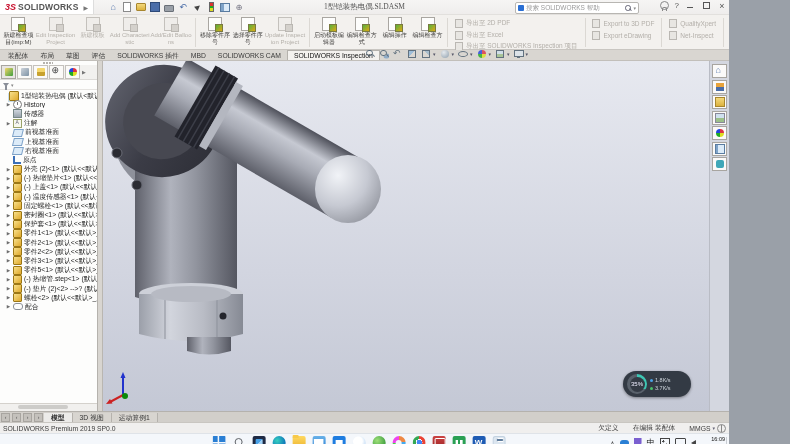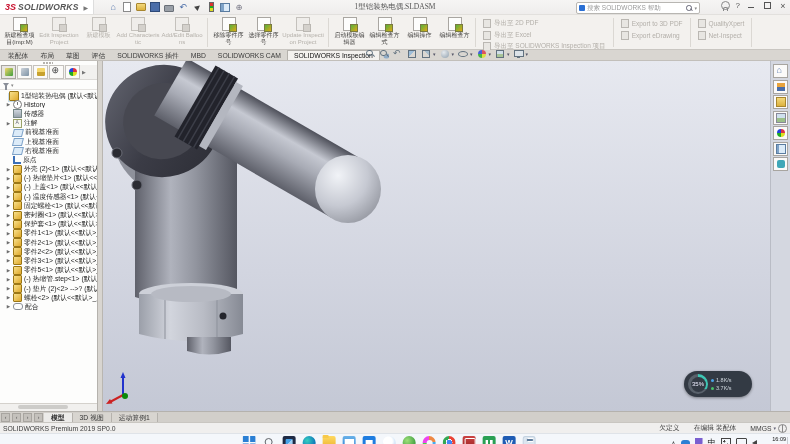--- a/index.html
+++ b/index.html
@@ -1,22 +1,22 @@
 <!DOCTYPE html>
 <html><head>
 <meta charset="utf-8">
 <style>
   html,body{margin:0;padding:0;background:#9aa0a8;}
-  #app{position:relative;width:790px;height:444px;overflow:hidden;background:#f3f1ee;
+  #app{position:relative;width:729px;height:444px;overflow:hidden;background:#f3f1ee;
        font-family:"Liberation Sans",sans-serif;font-size:9px;color:#333;-webkit-font-smoothing:antialiased;}
   
   .titlebar{position:relative;height:14px;background:linear-gradient(#f6f5f4,#efedec);display:flex;align-items:center;border-bottom:1px solid #e2e0dd;}
   .brand{display:flex;align-items:center;gap:2px;padding:0 5px;height:100%;background:#fff;border-right:1px solid #ddd;}
   .brand-mark{color:#c8102e;font-weight:bold;font-style:italic;font-size:9px;}
-  .brand-name{font-weight:bold;color:#555;font-size:8.5px;letter-spacing:.2px;font-style:italic;}
+  .brand-name{font-weight:bold;color:#555;font-size:8.5px;letter-spacing:.2px;}
   .brand-flyout{color:#777;font-size:6px;margin-left:3px;}
   .qat{display:flex;align-items:center;gap:4px;margin-left:14px;}
   .qat .qi{width:10px;height:10px;display:flex;align-items:center;justify-content:center;position:relative;color:#5a6b7c;font-size:8px;}
   .q-home::before{content:"⌂";color:#4a6da8;font-size:9px;}
   .q-new::before{content:"";width:6px;height:8px;background:#fff;border:1px solid #8a8a8a;display:block;}
   .q-open::before{content:"";width:8px;height:6px;background:linear-gradient(#f3d87c,#dcb23e);border:1px solid #a8862e;display:block;border-radius:1px;}
   .q-save::before{content:"";width:8px;height:8px;background:#4a6da8;border:1px solid #2e4a78;display:block;}
   .q-print::before{content:"";width:9px;height:5px;background:#9aa0a8;border:1px solid #6a7078;display:block;border-radius:1px;margin-top:2px;}
   .q-undo::before{content:"↶";font-size:9px;color:#4a6da8;}
   .q-select::before{content:"▶";font-size:7px;color:#444;transform:rotate(-40deg);display:block;}

